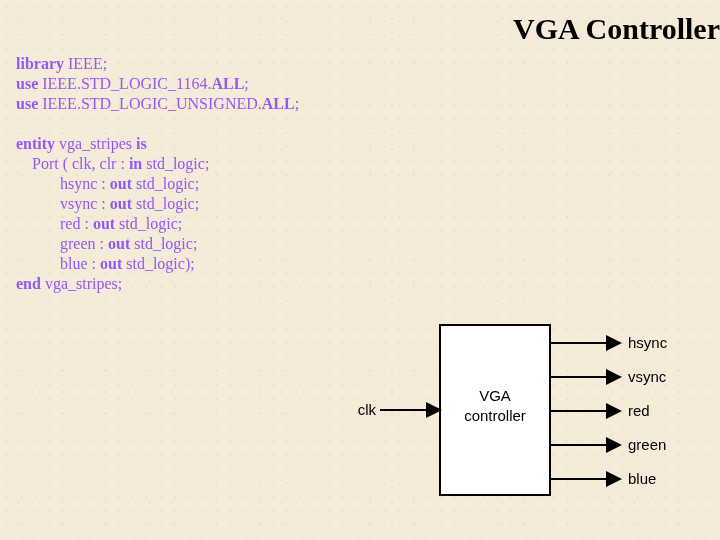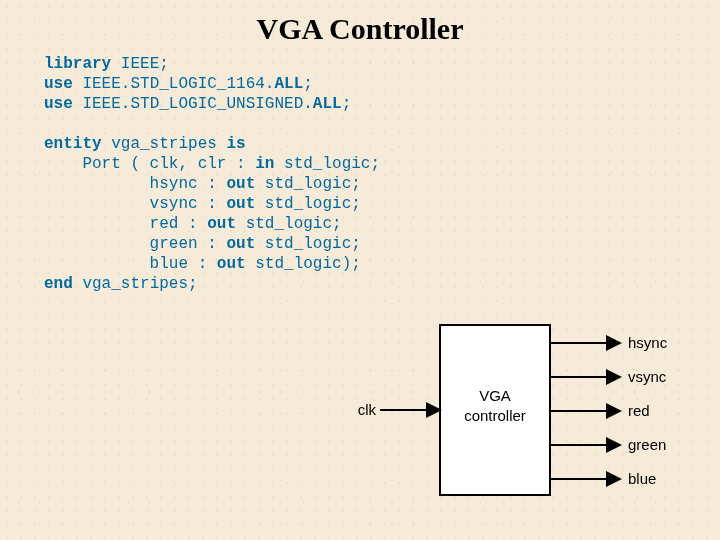--- a/index.html
+++ b/index.html
@@ -11,33 +11,33 @@
     background-image:
       radial-gradient(rgba(200,170,120,0.15) 1px, transparent 1px),
       radial-gradient(rgba(200,170,120,0.1) 1px, transparent 1px);
     background-size: 14px 14px, 22px 22px;
     background-position: 0 0, 7px 7px;
     font-family: "Times New Roman", serif;
     position: relative;
     overflow: hidden;
   }
   .title {
-    text-align: center;
+    text-align: right;
     font-size: 30px;
     font-weight: bold;
     padding-top: 12px;
     padding-bottom: 8px;
   }
   .code {
-    font-family: Liberation Mono, monospace;
+    font-family: Liberation Serif, serif;
     font-size: 16px;
     line-height: 1.25;
     white-space: pre;
-    padding-left: 44px;
-    color: #0369a1;
+    padding-left: 16px;
+    color: #8b5cf6;
   }
   .kw { font-weight: bold; }
   .diagram {
     position: absolute;
     left: 340px;
     top: 315px;
     width: 360px;
     height: 210px;
   }
   .diagram text {

